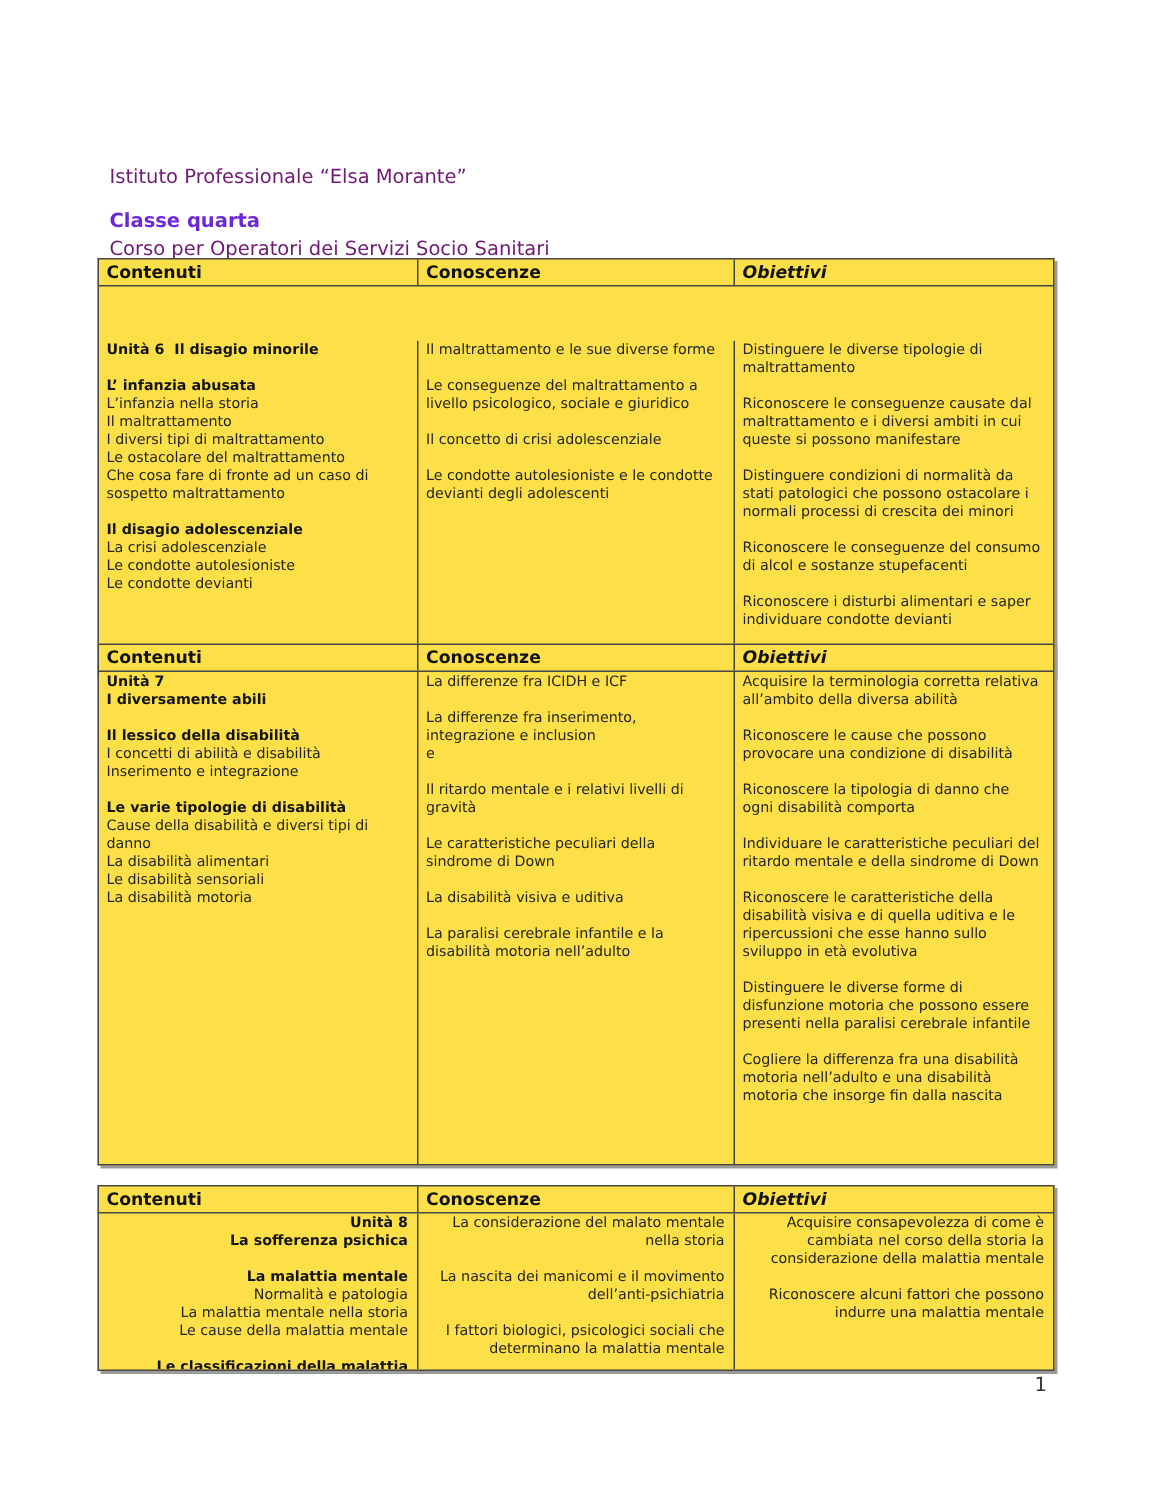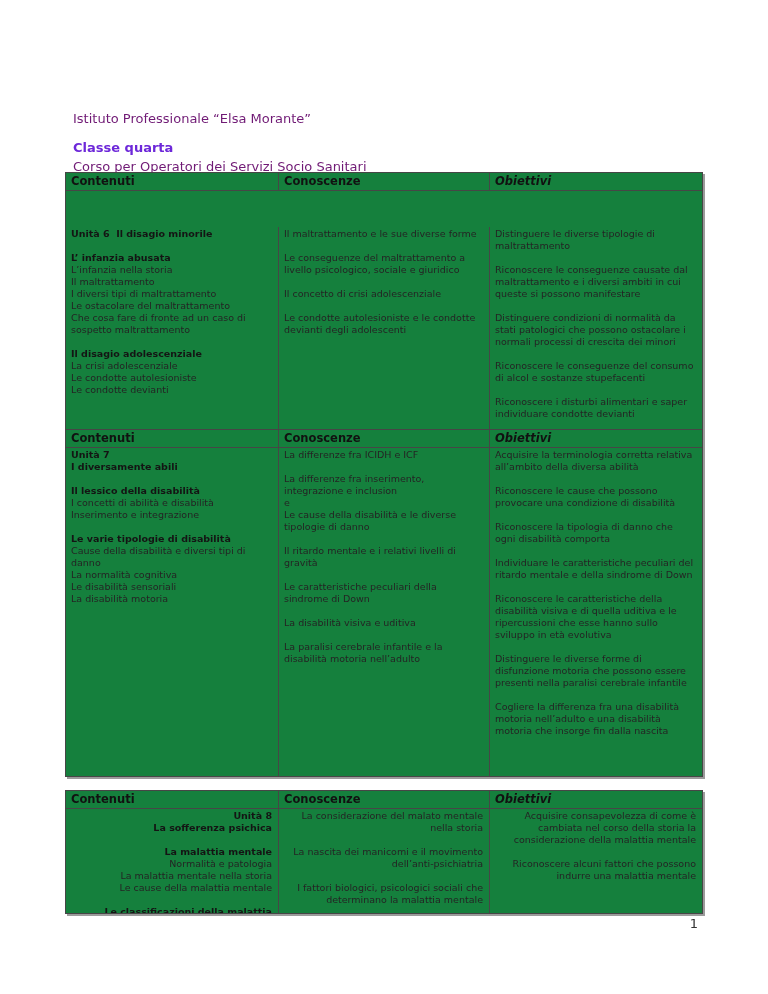--- a/index.html
+++ b/index.html
@@ -18,21 +18,21 @@
     font-size: 13px; font-weight: 400; line-height: 16px; color: #701a75;
     white-space: pre-wrap;
   }
   .class-label {
     position: absolute; top: 140px; left: 73px;
     font-size: 13px; font-weight: 700; color: #6d28d9;
   }
 
   .prog-table {
     position: absolute; left: 65px; width: 638px;
-    background: #15803d;
+    background: #fde047;
     border: 1px solid #464646;
     box-shadow: 2px 2px 0 0 #9b9b9b;
   }
   .t1 { top: 172px; }
   .t2 { top: 429px; }
   .t3 { top: 790px; }
 
   .thead { display: flex; border-bottom: 1px solid #464646; }
   .th {
     font-size: 11.5px; font-weight: 700; color: #111111;
@@ -129,30 +129,29 @@
       <div class="td c1">
           <div class="ln b">Unità 7</div>
           <div class="ln b">I diversamente abili</div>
           <div class="ln">&nbsp;</div>
           <div class="ln b">Il lessico della disabilità</div>
           <div class="ln">I concetti di abilità e disabilità</div>
           <div class="ln">Inserimento e integrazione</div>
           <div class="ln">&nbsp;</div>
           <div class="ln b">Le varie tipologie di disabilità</div>
           <div class="ln">Cause della disabilità e diversi tipi di danno</div>
-          <div class="ln">La normalità cognitiva</div>
+          <div class="ln">La disabilità alimentari</div>
           <div class="ln">Le disabilità sensoriali</div>
           <div class="ln">La disabilità motoria</div>
         </div>
       <div class="td c2">
           <div class="ln">La differenze fra ICIDH e ICF</div>
           <div class="ln">&nbsp;</div>
           <div class="ln">La differenze fra inserimento, integrazione e inclusion</div>
           <div class="ln">e</div>
-          <div class="ln">Le cause della disabilità e le diverse tipologie di danno</div>
           <div class="ln">&nbsp;</div>
           <div class="ln">Il ritardo mentale e i relativi livelli di gravità</div>
           <div class="ln">&nbsp;</div>
           <div class="ln">Le caratteristiche peculiari della sindrome di Down</div>
           <div class="ln">&nbsp;</div>
           <div class="ln">La disabilità visiva e uditiva</div>
           <div class="ln">&nbsp;</div>
           <div class="ln">La paralisi cerebrale infantile e la disabilità motoria nell’adulto</div>
         </div>
       <div class="td c3">

